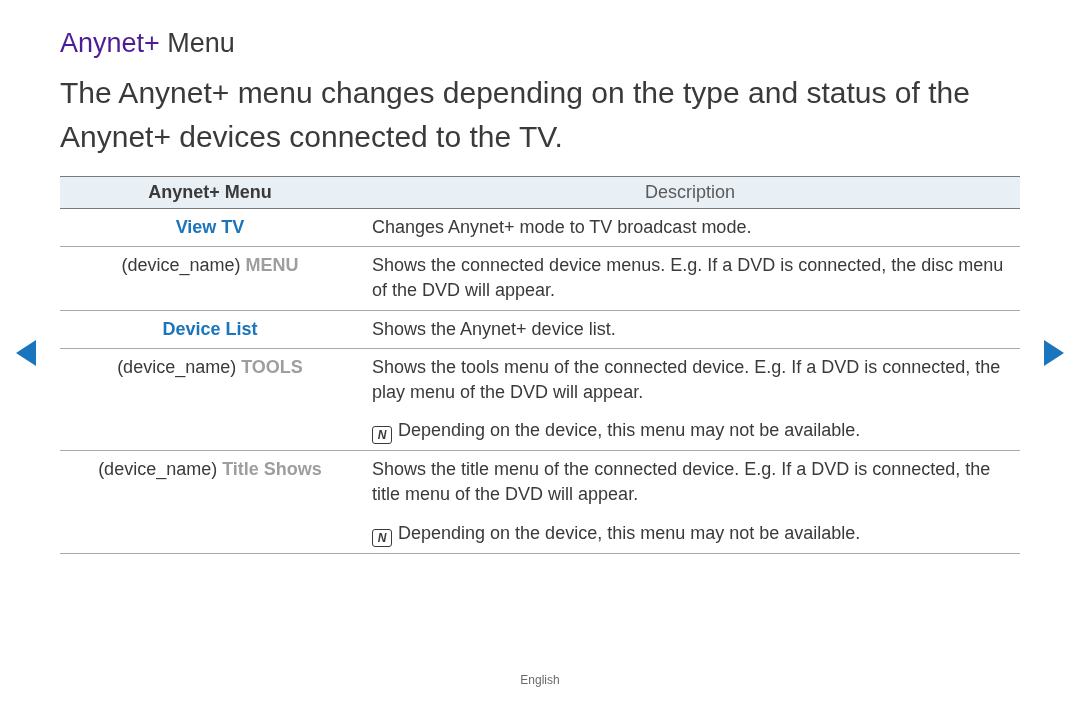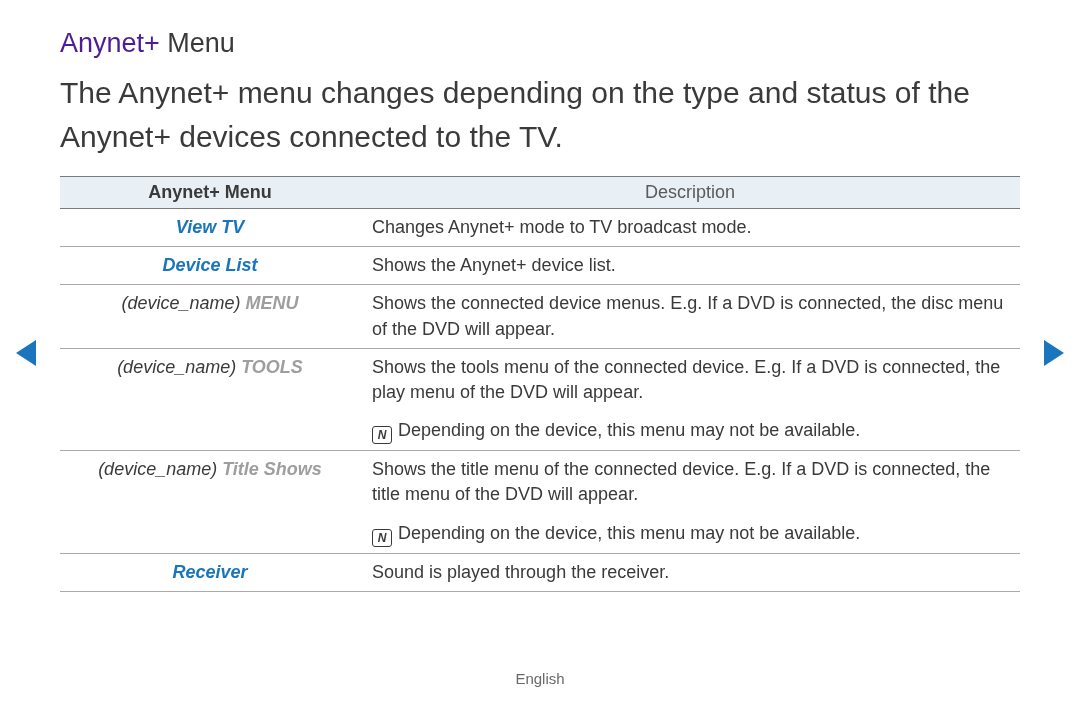--- a/index.html
+++ b/index.html
@@ -45,21 +45,21 @@
       text-align: center;
       color: #3a3a3a;
     }
     tbody td {
       padding: 6px 12px;
       vertical-align: top;
       border-bottom: 1px solid #aaa;
       line-height: 1.4;
     }
     tbody td.leftcell { text-align: center; }
-    tbody td.leftcell .row-label { display: inline; font-style: italic; }
+    tbody td.leftcell .row-label { display: inline; }
     .blue-bold { color: #1a75bc; font-weight: bold; }
     .gray-bold { color: #9e9e9e; font-weight: bold; }
     .plain { color: #3a3a3a; }
     .note-line { margin-top: 13px; }
     .note-icon {
       display: inline-block;
       width: 20px; height: 18px;
       border: 1.5px solid #3a3a3a;
       border-radius: 3px;
       font-size: 12px;
@@ -83,21 +83,21 @@
     }
     .arrow-right {
       right: 16px;
       border-left: 20px solid #1a75bc;
     }
     .footer {
       position: absolute;
       bottom: 18px;
       left: 0; right: 0;
       text-align: center;
-      font-size: 15px;
+      font-size: 12px;
       color: #6a6a6a;
     }
   </style>
 </head>
 <body>
 
 <div class="arrow arrow-left"></div>
 <div class="arrow arrow-right"></div>
 
 <h1 class="title">
@@ -116,35 +116,31 @@
       <td class="hleft">Anynet+ Menu</td>
       <td>Description</td>
     </tr>
   </thead>
   <tbody id="tbody">
       <tr>
         <td class="leftcell"><span class="row-label"><span class="blue-bold">View TV</span></span></td>
         <td><span>Changes Anynet+ mode to TV broadcast mode.</span></td>
       </tr>
       <tr>
+        <td class="leftcell"><span class="row-label"><span class="plain">(device_name) </span><span class="gray-bold">MENU</span></span></td>
+        <td><span>Shows the connected device menus. E.g. If a DVD is connected, the disc menu of the DVD will appear.</span></td>
+      </tr>
+      <tr>
         <td class="leftcell"><span class="row-label"><span class="blue-bold">Device List</span></span></td>
         <td><span>Shows the Anynet+ device list.</span></td>
-      </tr>
-      <tr>
-        <td class="leftcell"><span class="row-label"><span class="plain">(device_name) </span><span class="gray-bold">MENU</span></span></td>
-        <td><span>Shows the connected device menus. E.g. If a DVD is connected, the disc menu of the DVD will appear.</span></td>
       </tr>
       <tr>
         <td class="leftcell"><span class="row-label"><span class="plain">(device_name) </span><span class="gray-bold">TOOLS</span></span></td>
         <td><span>Shows the tools menu of the connected device. E.g. If a DVD is connected, the play menu of the DVD will appear.</span><div class="note-line"><span class="note-icon">N</span><span>Depending on the device, this menu may not be available.</span></div></td>
       </tr>
       <tr>
         <td class="leftcell"><span class="row-label"><span class="plain">(device_name) </span><span class="gray-bold">Title Shows</span></span></td>
         <td><span>Shows the title menu of the connected device. E.g. If a DVD is connected, the title menu of the DVD will appear.</span><div class="note-line"><span class="note-icon">N</span><span>Depending on the device, this menu may not be available.</span></div></td>
       </tr>
-      <tr>
-        <td class="leftcell"><span class="row-label"><span class="blue-bold">Receiver</span></span></td>
-        <td><span>Sound is played through the receiver.</span></td>
-      </tr>
     </tbody>
 </table>
 
 <div class="footer">English</div>
 
 </body></html>

